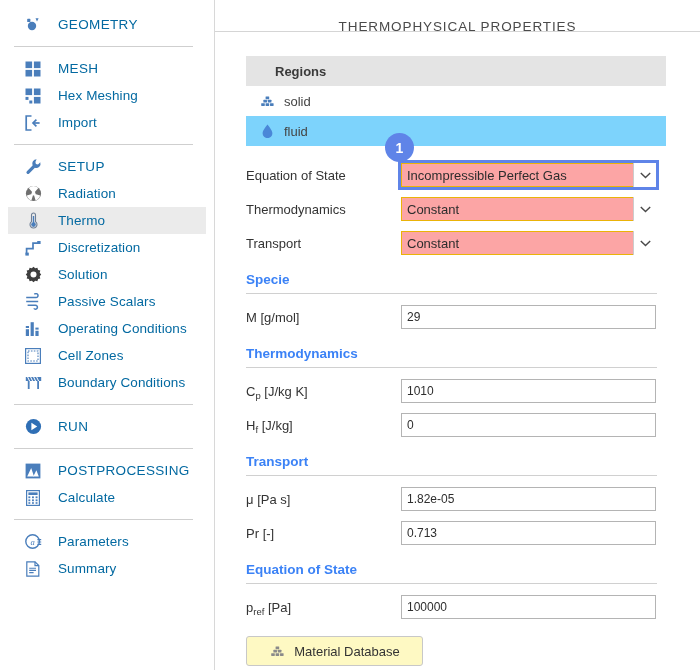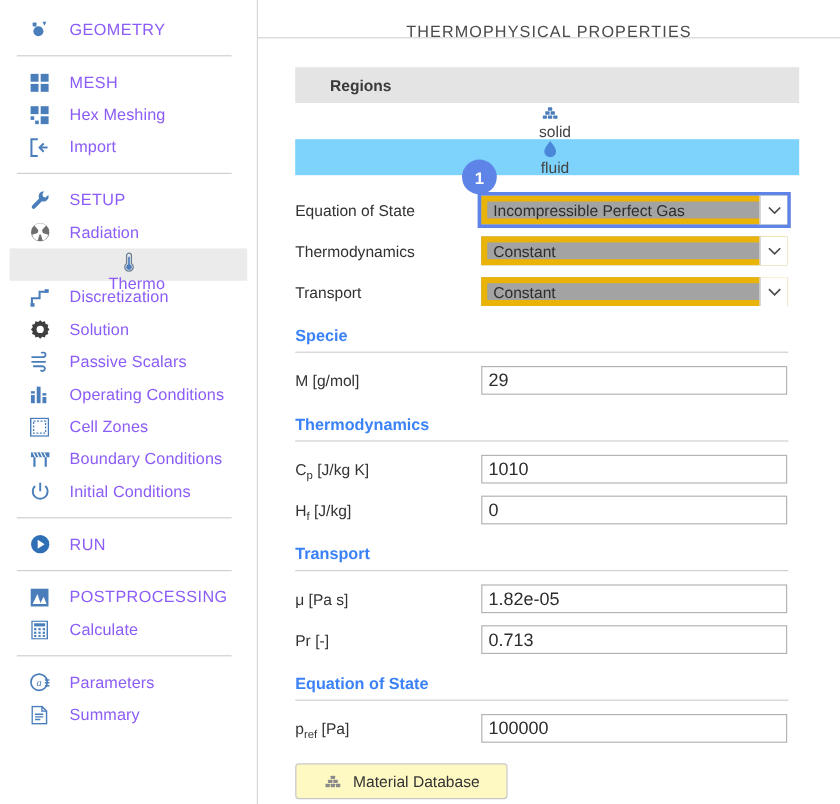--- a/index.html
+++ b/index.html
@@ -36,35 +36,34 @@
     height: 27px;
     display: flex;
     align-items: center;
     margin: 0 9px 0 8px;
     padding-left: 14px;
     box-sizing: border-box;
     cursor: default;
   }
   .nav-item.selected {
     background: #ebebeb;
-    flex-direction: column;
   }
   .nav-icon {
     width: 22px;
     height: 22px;
     flex: 0 0 22px;
     display: flex;
     align-items: center;
     justify-content: center;
     margin-right: 14px;
   }
   .nav-icon svg { display: block; }
   .nav-label {
     font-size: 13.5px;
-    color: #8b5cf6;
+    color: #0369a1;
     letter-spacing: 0.1px;
     white-space: nowrap;
   }
   .nav-label.section {
     letter-spacing: 0.35px;
   }
   .nav-sep {
     height: 1px;
     background: #cfcfcf;
     margin: 8px 22px 8px 14px;
@@ -120,21 +119,20 @@
     color: #3a3a3a;
   }
   .region-row {
     height: 30px;
     display: flex;
     align-items: center;
     padding-left: 13px;
     font-size: 13px;
     color: #444444;
     background: #ffffff;
-    flex-direction: column;
   }
   .region-row.alt { background: #7dd3fc; }
   .region-icon {
     width: 16px;
     height: 16px;
     flex: 0 0 16px;
     margin-right: 9px;
     display: flex;
     align-items: center;
     justify-content: center;
@@ -160,22 +158,22 @@
   }
   .control {
     position: relative;
     width: 255px;
     flex: 0 0 255px;
   }
   .sel {
     width: 100%;
     height: 24px;
     box-sizing: border-box;
-    border: 5px solid #eab308;
-    background: #a3a3a3;
+    border: 1px solid #eab308;
+    background: #fca5a5;
     display: flex;
     align-items: center;
     font-size: 13px;
     color: #2d2d2d;
     padding-left: 5px;
   }
   .sel-arrow {
     position: absolute;
     top: 0;
     right: 0;
@@ -192,21 +190,21 @@
     outline: 3px solid #5f84e8;
     outline-offset: 0px;
   }
   .txt {
     width: 255px;
     flex: 0 0 255px;
     height: 24px;
     box-sizing: border-box;
     border: 1px solid #b4b4b4;
     background: #ffffff;
-    font-size: 15px;
+    font-size: 12px;
     color: #2d2d2d;
     padding-left: 5px;
     font-family: "Liberation Sans", sans-serif;
     outline: none;
   }
 
   
   .sec {
     margin-top: 12px;
   }
@@ -418,29 +416,20 @@
         <svg width="17" height="15" viewBox="0 0 17 15">
           <rect x="0.8" y="2.0" width="15.4" height="4.0" fill="#4a7ebb"></rect>
           <path d="M2.6 2.0 L4.6 6.0 M5.6 2.0 L7.6 6.0 M8.6 2.0 L10.6 6.0 M11.6 2.0 L13.6 6.0" stroke="#ffffff" stroke-width="1.0"></path>
           <rect x="2.8" y="6.0" width="1.8" height="8.0" fill="#4a7ebb"></rect>
           <rect x="12.2" y="6.0" width="1.8" height="8.0" fill="#4a7ebb"></rect>
         </svg>
       </span>
       <span class="nav-label">Boundary Conditions</span>
     </div>
 
-    <div class="nav-item">
-      <span class="nav-icon">
-        <svg width="17" height="17" viewBox="0 0 17 17">
-          <path d="M4.2 4.0 a6.2 6.2 0 1 0 8.6 0" fill="none" stroke="#4a7ebb" stroke-width="1.6"></path>
-          <rect x="7.7" y="1.2" width="1.6" height="7.2" fill="#4a7ebb"></rect>
-        </svg>
-      </span>
-      <span class="nav-label">Initial Conditions</span>
-    </div>
 
     <div class="nav-sep"></div>
 
     <div class="nav-item">
       <span class="nav-icon">
         <svg width="17" height="17" viewBox="0 0 17 17">
           <circle cx="8.5" cy="8.5" r="7.6" fill="#2f6fb5"></circle>
           <path d="M6.4 4.8 L12.2 8.5 L6.4 12.2 Z" fill="#ffffff"></path>
         </svg>
       </span>

